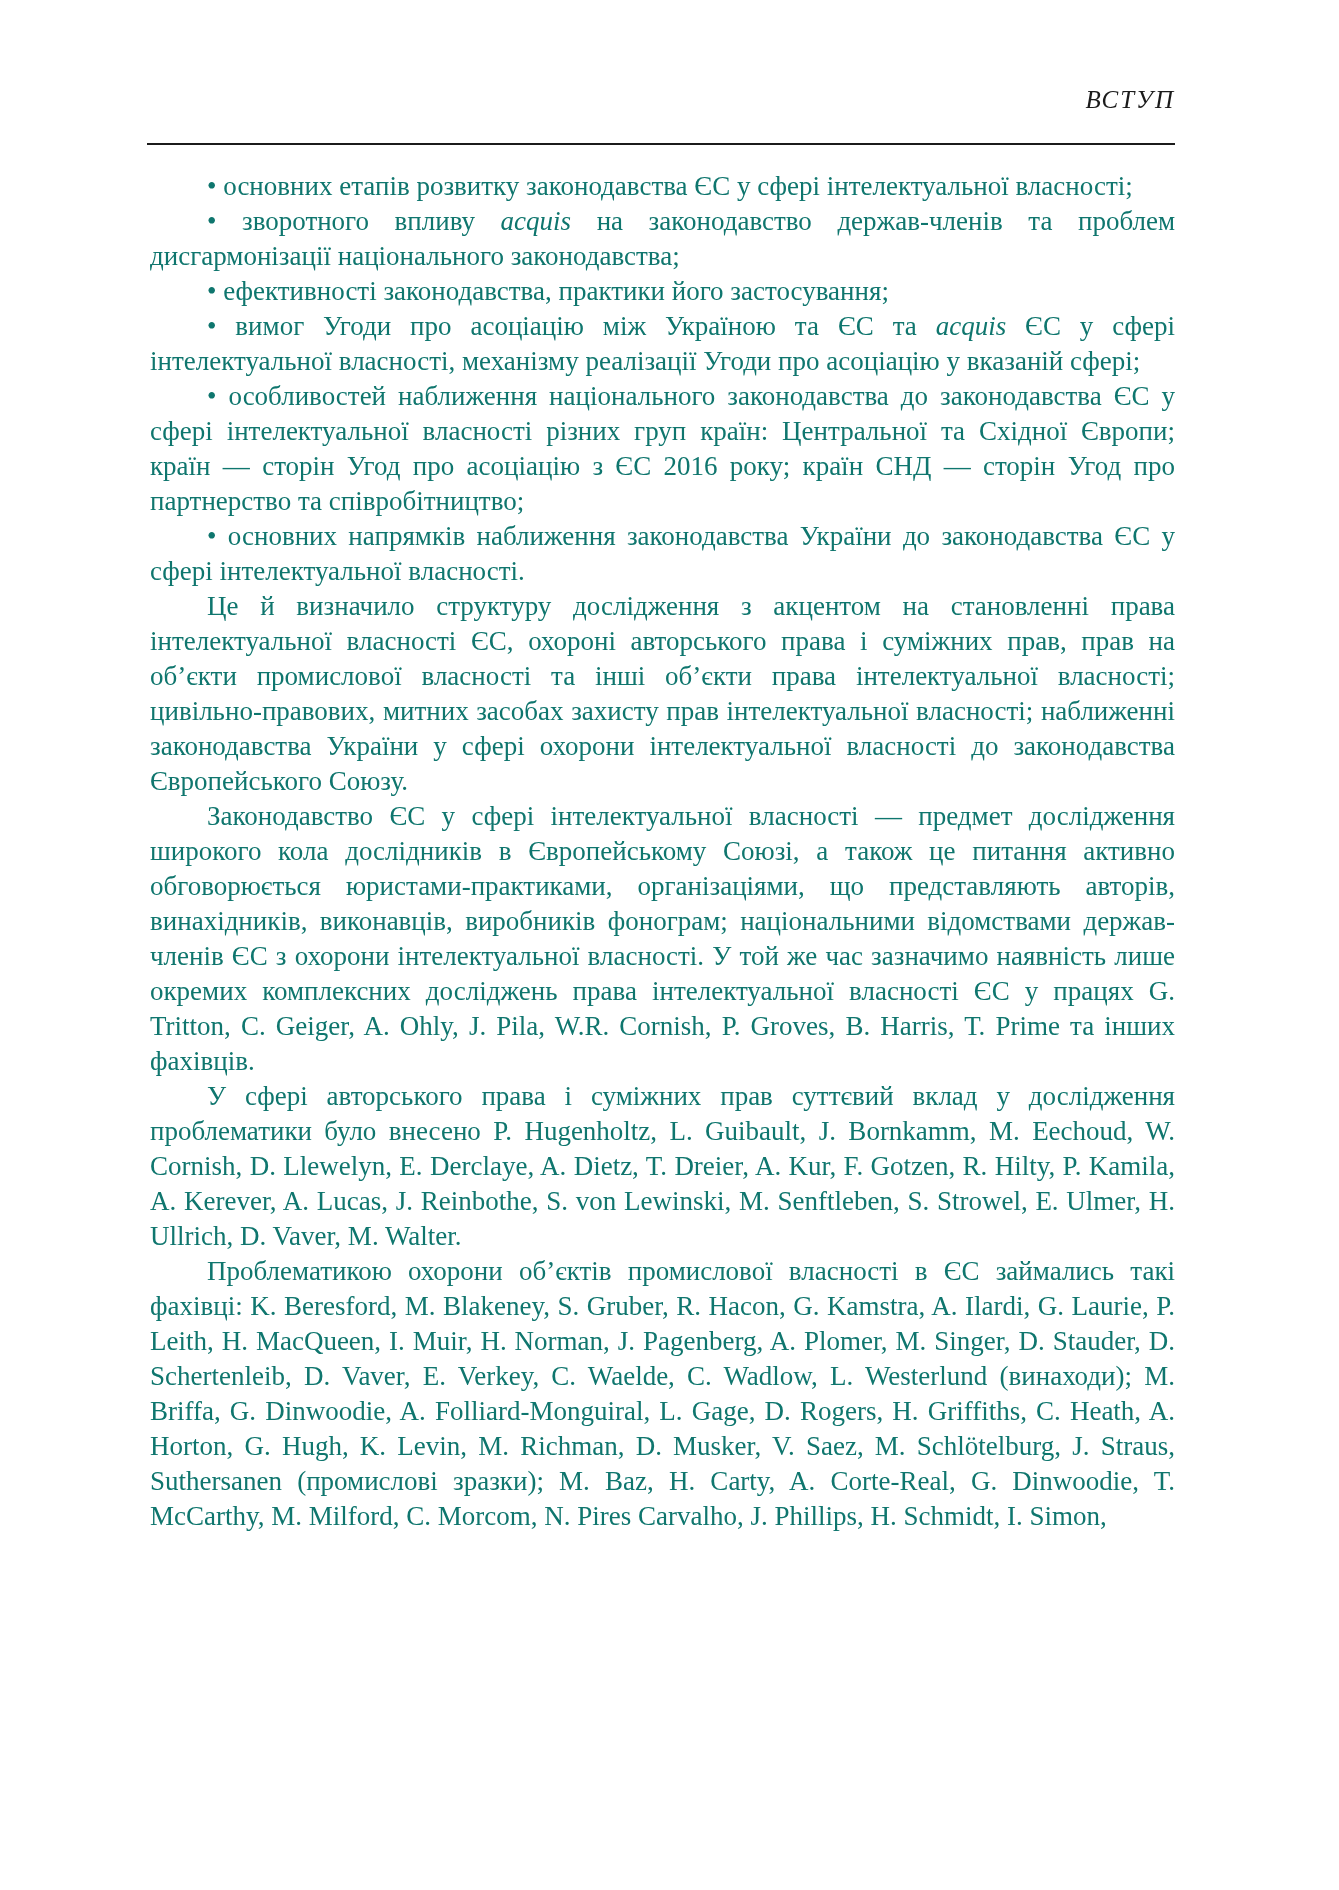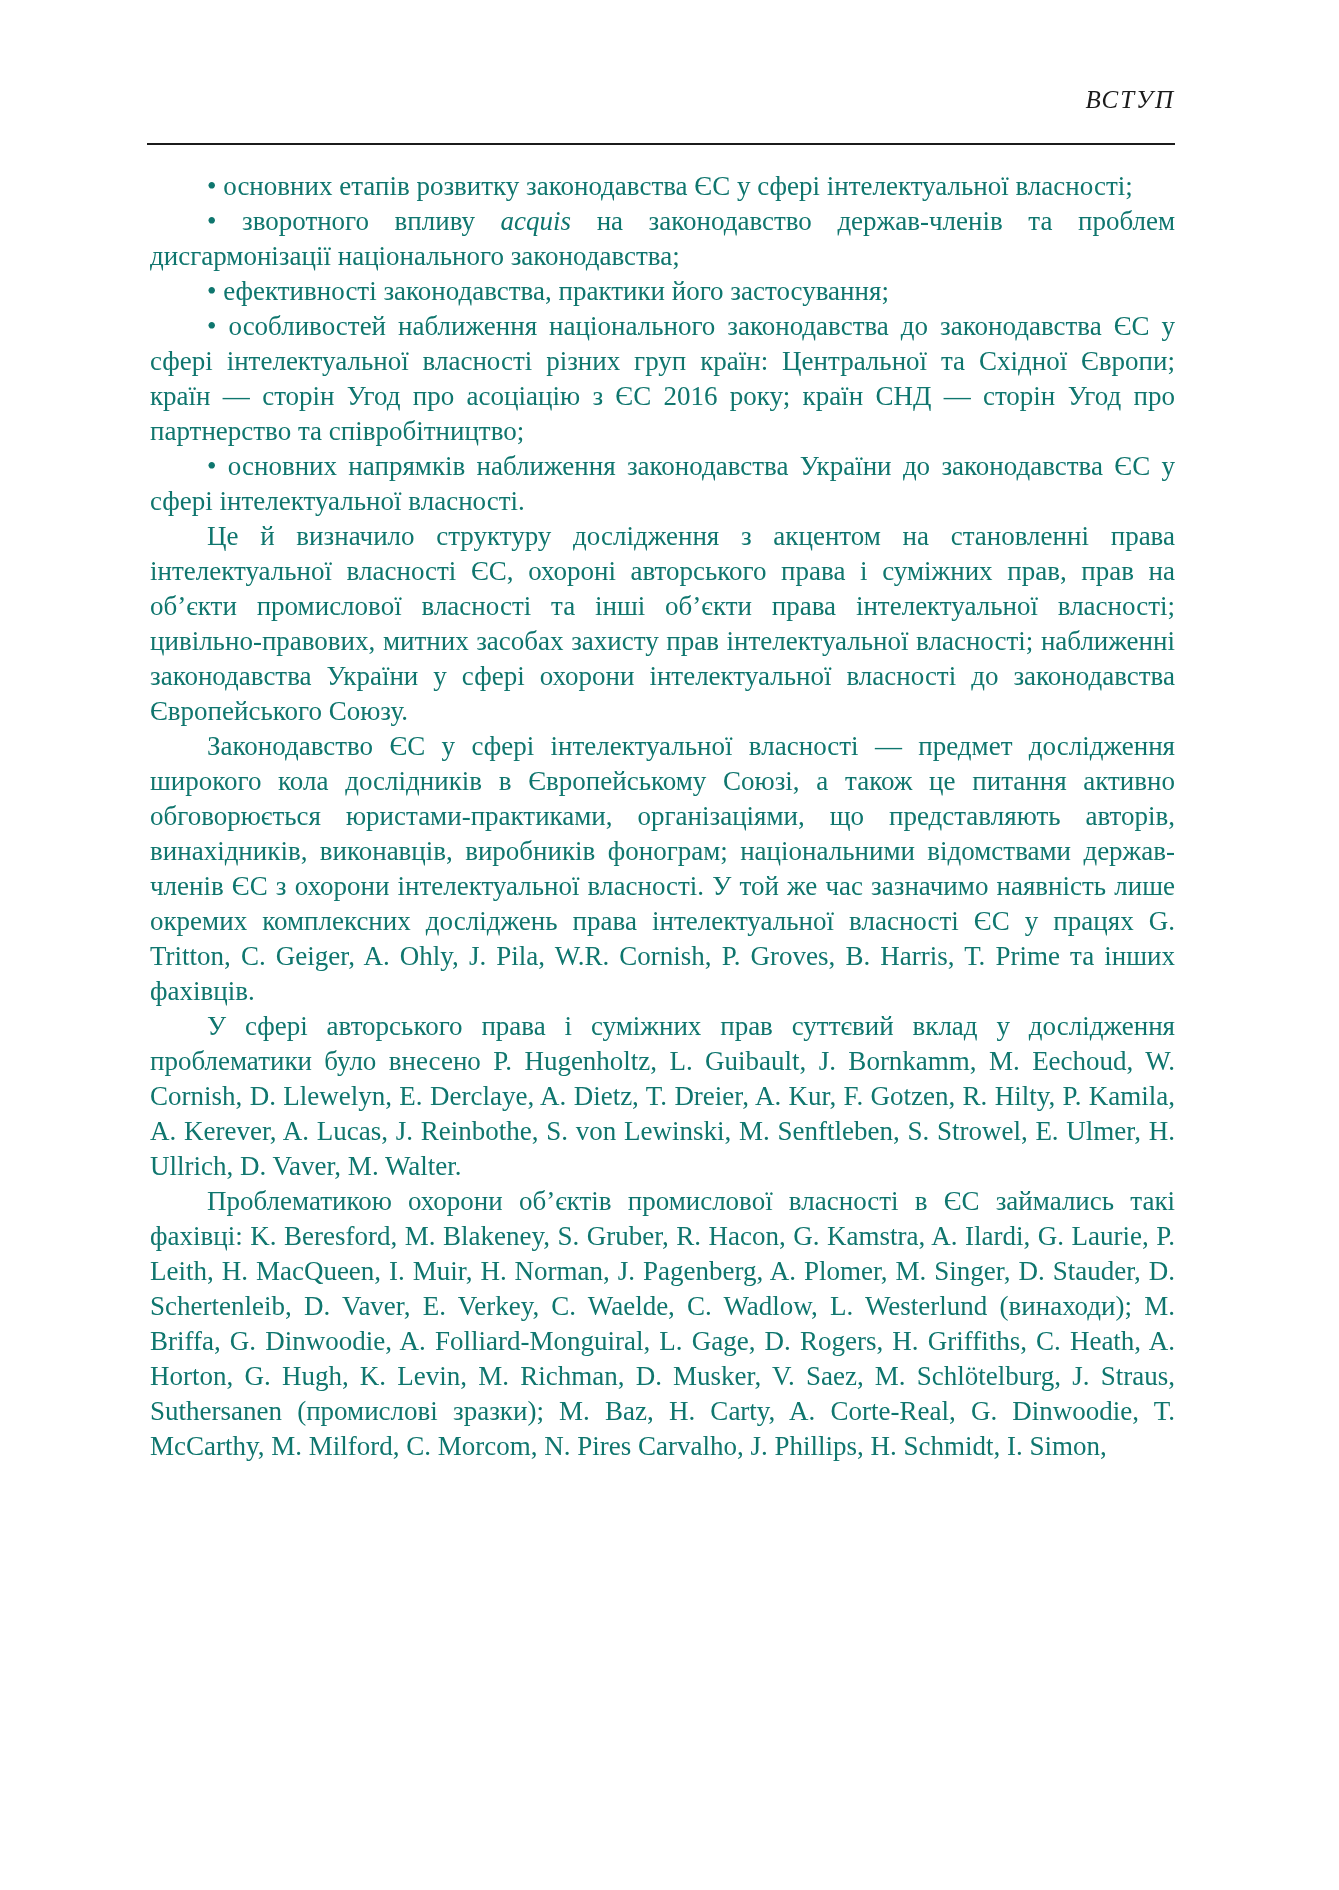--- a/index.html
+++ b/index.html
@@ -68,20 +68,21 @@
 <div class="page">
 
   <span class="running-head">ВСТУП</span>
 
   <div class="header-rule"></div>
 
   <div class="body-text">
       <p>• основних етапів розвитку законодавства ЄС у сфері інтелектуальної власності;</p>
       <p>• зворотного впливу <i>acquis</i> на законодавство держав-членів та проблем дисгармонізації національного законодавства;</p>
       <p>• ефективності законодавства, практики його застосування;</p>
+      <p>• вимог Угоди про асоціацію між Україною та ЄС та <i>acquis</i> ЄС у сфері інтелектуальної власності, механізму реалізації Угоди про асоціацію у вказаній сфері;</p>
       <p>• особливостей наближення національного законодавства до законодавства ЄС у сфері інтелектуальної власності різних груп країн: Центральної та Східної Європи; країн — сторін Угод про асоціацію з ЄС 2016 року; країн СНД — сторін Угод про партнерство та співробітництво;</p>
       <p>• основних напрямків наближення законодавства України до законодавства ЄС у сфері інтелектуальної власності.</p>
       <p>Це й визначило структуру дослідження з акцентом на становленні права інтелектуальної власності ЄС, охороні авторського права і суміжних прав, прав на об’єкти промислової власності та інші об’єкти права інтелектуальної власності; цивільно-правових, митних засобах захисту прав інтелектуальної власності; наближенні законодавства України у сфері охорони інтелектуальної власності до законодавства Європейського Союзу.</p>
       <p>Законодавство ЄС у сфері інтелектуальної власності — предмет дослідження широкого кола дослідників в Європейському Союзі, а також це питання активно обговорюється юристами-практиками, організаціями, що представляють авторів, винахідників, виконавців, виробників фонограм; національними відомствами держав-членів ЄС з охорони інтелектуальної власності. У той же час зазначимо наявність лише окремих комплексних досліджень права інтелектуальної власності ЄС у працях G. Tritton, C. Geiger, A. Ohly, J. Pila, W.R. Cornish, P. Groves, B. Harris, T. Prime та інших фахівців.</p>
       <p>У сфері авторського права і суміжних прав суттєвий вклад у дослідження проблематики було внесено P. Hugenholtz, L. Guibault, J. Bornkamm, M. Eechoud, W. Cornish, D. Llewelyn, E. Derclaye, A. Dietz, T. Dreier, A. Kur, F. Gotzen, R. Hilty, P. Kamila, A. Kerever, A. Lucas, J. Reinbothe, S. von Lewinski, M. Senftleben, S. Strowel, E. Ulmer, H. Ullrich, D. Vaver, M. Walter.</p>
       <p>Проблематикою охорони об’єктів промислової власності в ЄС займались такі фахівці: K. Beresford, M. Blakeney, S. Gruber, R. Hacon, G. Kamstra, A. Ilardi, G. Laurie, P. Leith, H. MacQueen, I. Muir, H. Norman, J. Pagenberg, A. Plomer, M. Singer, D. Stauder, D. Schertenleib, D. Vaver, E. Verkey, C. Waelde, C. Wadlow, L. Westerlund (винаходи); M. Briffa, G. Dinwoodie, A. Folliard-Monguiral, L. Gage, D. Rogers, H. Griffiths, C. Heath, A. Horton, G. Hugh, K. Levin, M. Richman, D. Musker, V. Saez, M. Schlötelburg, J. Straus, Suthersanen (промислові зразки); M. Baz, H. Carty, A. Corte-Real, G. Dinwoodie, T. McCarthy, M. Milford, C. Morcom, N. Pires Carvalho, J. Phillips, H. Schmidt, I. Simon,</p>
     </div>
 
   <div class="page-number">13</div>
 

